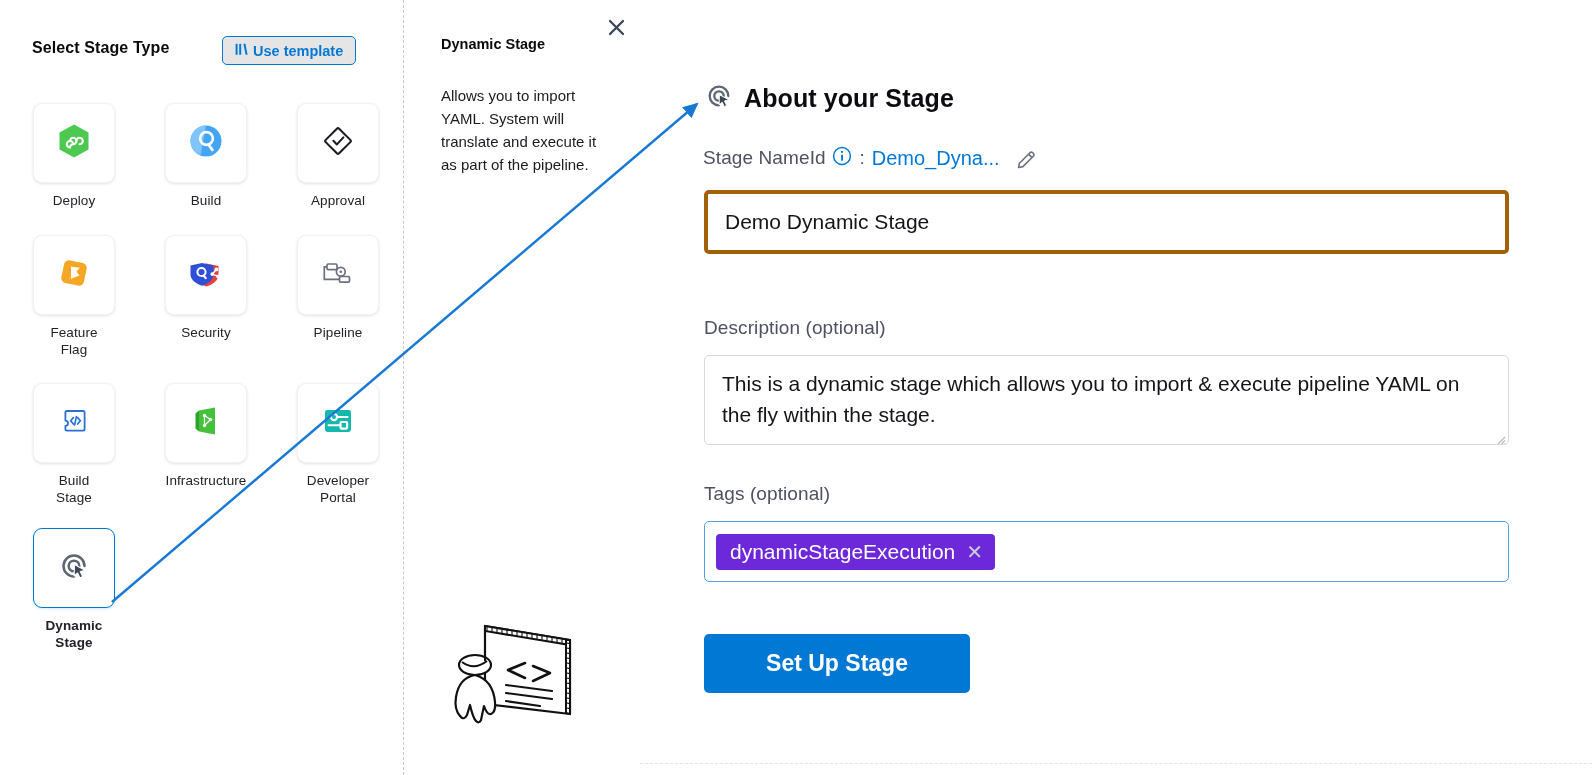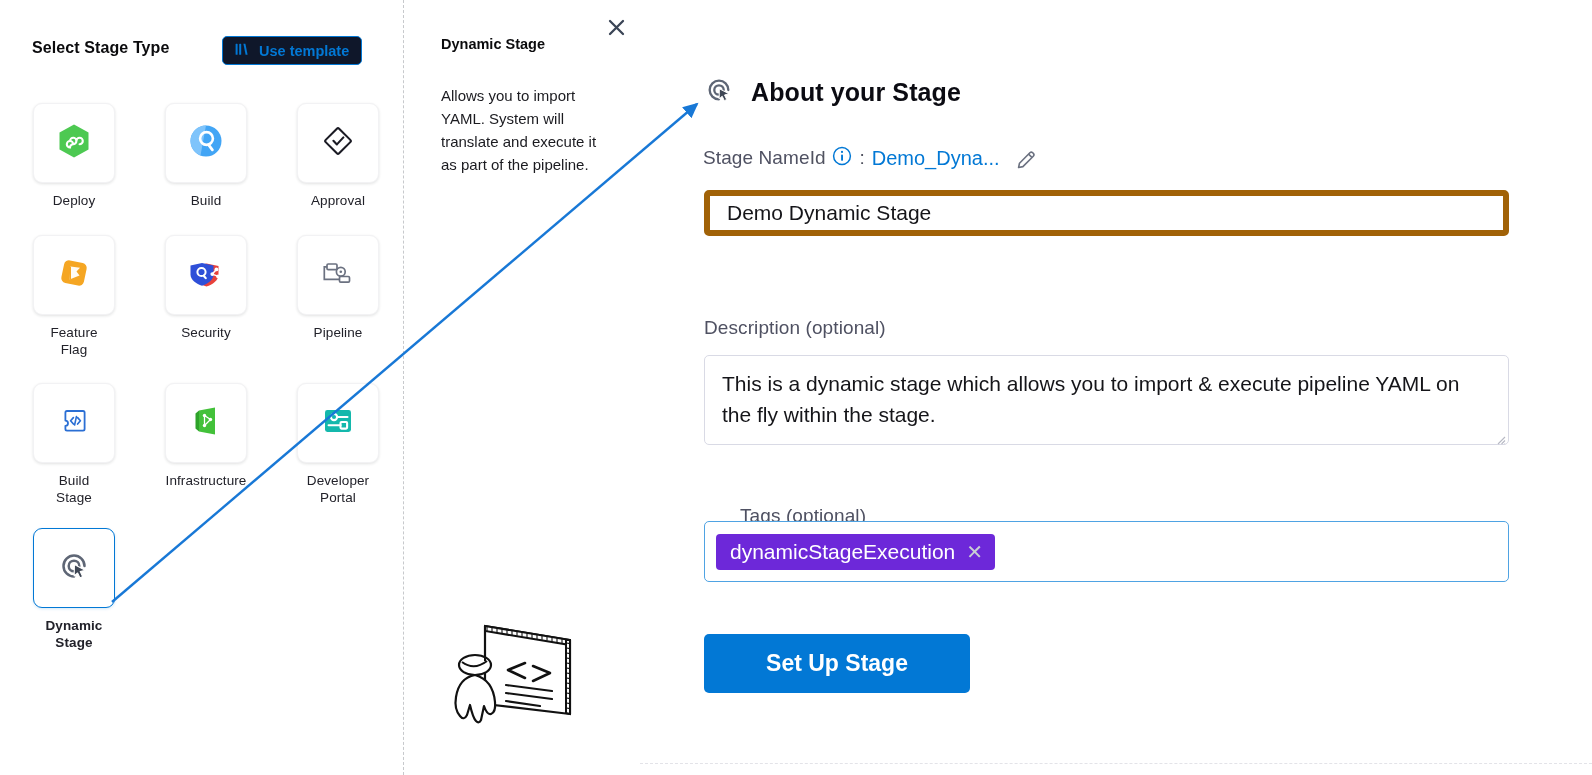--- a/index.html
+++ b/index.html
@@ -13,24 +13,24 @@
 
   
   .left-panel { position:absolute; left:0; top:0; width:403px; height:775px; }
   .left-header { position:absolute; left:32px; top:36px; width:340px; height:30px; }
   .panel-title {
     position:absolute; left:0; top:3px;
     font-size:16px; font-weight:700; color:#0b0b0d; letter-spacing:.1px;
   }
   .use-template-btn {
     position:absolute; left:190px; top:0;
-    display:flex; align-items:center; gap:9px;
+    display:flex; align-items:center; gap:3px;
     height:29px; padding:0 12px;
     border:1px solid #0278d5; border-radius:5px;
-    background:#0f172a; color:#0278d5;
+    background:#e5e5e5; color:#0278d5;
     font-size:14.5px; font-weight:700; cursor:pointer;
     font-family:"Liberation Sans", sans-serif;
   }
   .tpl-icon { display:inline-block; line-height:1; font-size:14px; font-weight:700; letter-spacing:-1px; }
 
   .tile-grid { position:absolute; left:33px; top:103px; width:350px; }
   .tile-row { display:flex; gap:50px; margin-bottom:8px; }
   .tile-cell { width:82px; display:flex; flex-direction:column; align-items:center; }
   .tile {
     width:82px; height:80px; border-radius:9px;
@@ -69,22 +69,22 @@
 
   .close-btn {
     position:absolute; left:604px; top:15px;
     width:24px; height:24px; cursor:pointer;
     display:flex; align-items:center; justify-content:center;
   }
 
   
   .right-panel { position:absolute; left:634px; top:0; width:958px; height:775px; }
   .about-head {
-    position:absolute; left:69px; top:74px;
-    display:flex; align-items:center; gap:16px;justify-content:center;
+    position:absolute; left:69px; top:80px;
+    display:flex; align-items:center; gap:9px;justify-content:center;
   }
   .about-title { font-size:25px; font-weight:700; color:#0b0b12; letter-spacing:.1px; }
 
   .field-label {
     font-size:19px; color:#4f5162; letter-spacing:.1px;
   }
   .row-stagename {
     position:absolute; left:69px; top:146px; width:806px;
     display:flex; align-items:center; 
   }
@@ -92,41 +92,41 @@
   .id-text { font-size:19px; color:#50525f; }
   .id-colon { font-size:19px; color:#50525f; }
   .id-value {
     font-size:20px; color:#0278d5; max-width:170px;
     white-space:nowrap; overflow:hidden; text-overflow:ellipsis;
   }
   .pencil { margin-left:9px; cursor:pointer; display:flex; }
 
   .text-input {
     position:absolute; left:70px; top:190px;
-    width:805px; height:46px;
-    border:6px solid #a16207; border-radius:5px; background:#fff;
+    width:805px; height:64px;
+    border:4px solid #a16207; border-radius:5px; background:#fff;
     padding:0 17px; font-size:21px; color:#151519;
     font-family:"Liberation Sans", sans-serif;
   }
 
   .label-desc { position:absolute; left:70px; top:317px; }
   .textarea-wrap { position:absolute; left:70px; top:355px; width:805px; height:90px; }
   .textarea-box {
     width:100%; height:100%;
     border:1px solid #d9dae5; border-radius:5px; background:#fff;
     padding:12px 17px 10px 17px;
     font-size:21px; line-height:31px; color:#151519; resize:none;
     font-family:"Liberation Sans", sans-serif; overflow:hidden;
   }
   .resize-grip {
     position:absolute; right:3px; bottom:3px; width:11px; height:11px;
     pointer-events:none;
   }
 
-  .label-tags { position:absolute; left:70px; top:505px;margin-left:36px; }
+  .label-tags { position:absolute; left:70px; top:483px; }
   .tags-box {
     position:absolute; left:70px; top:521px;
     width:805px; height:61px;
     border:1.5px solid #4fa3e3; border-radius:5px; background:#fff;
     display:flex; align-items:center; padding:0 11px;
   }
   .tag-chip {
     display:flex; align-items:center; gap:11px;
     height:36px; padding:0 12px 0 14px;
     background:#6d28d9; border-radius:4px;

